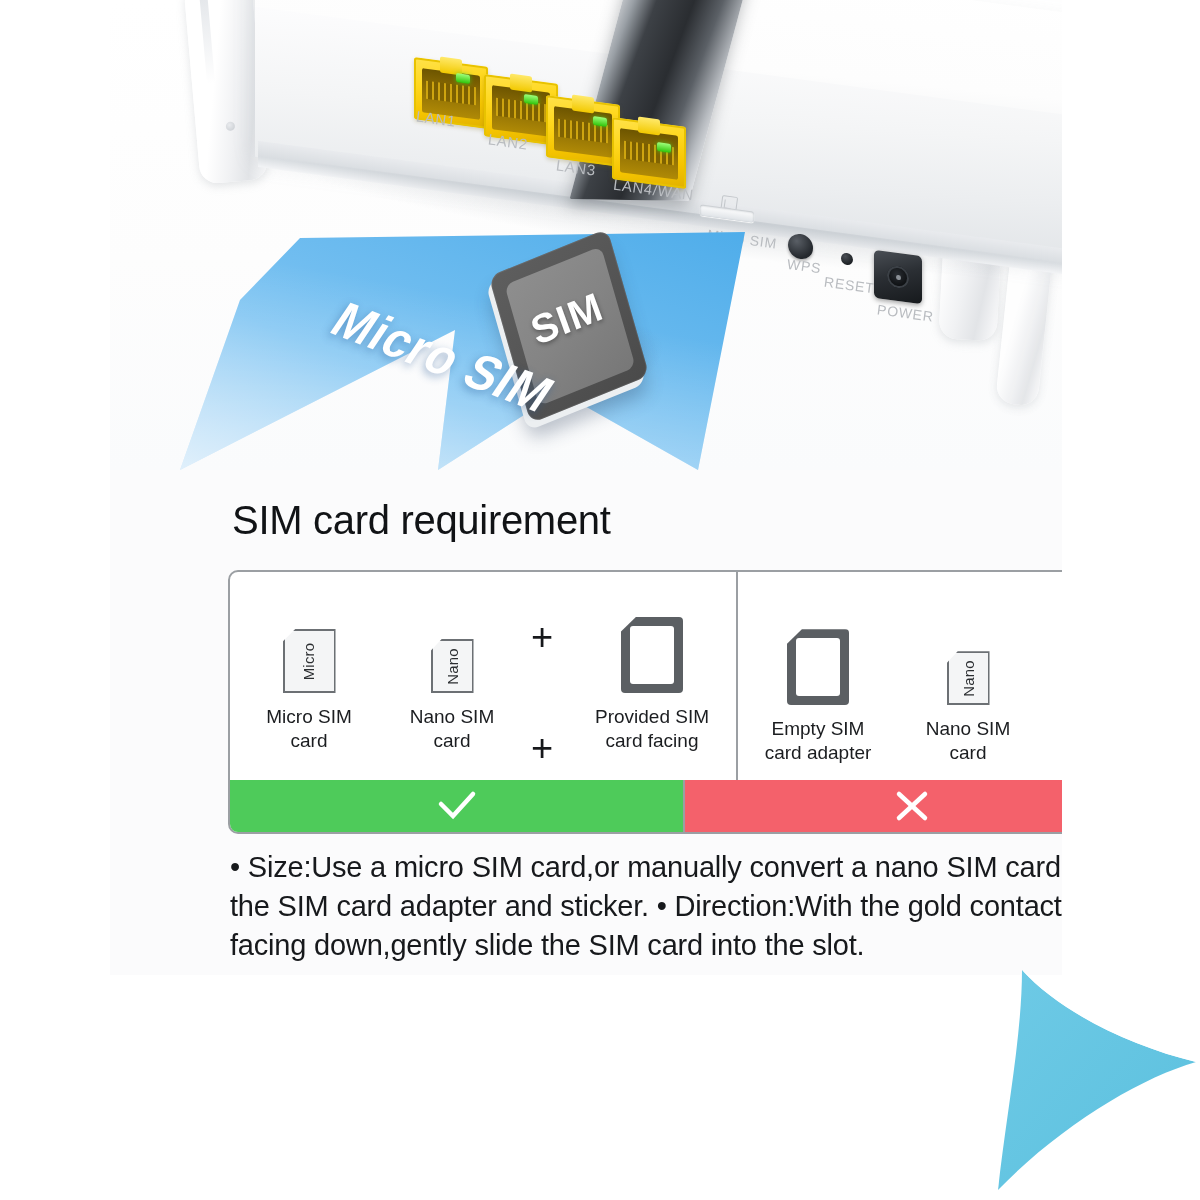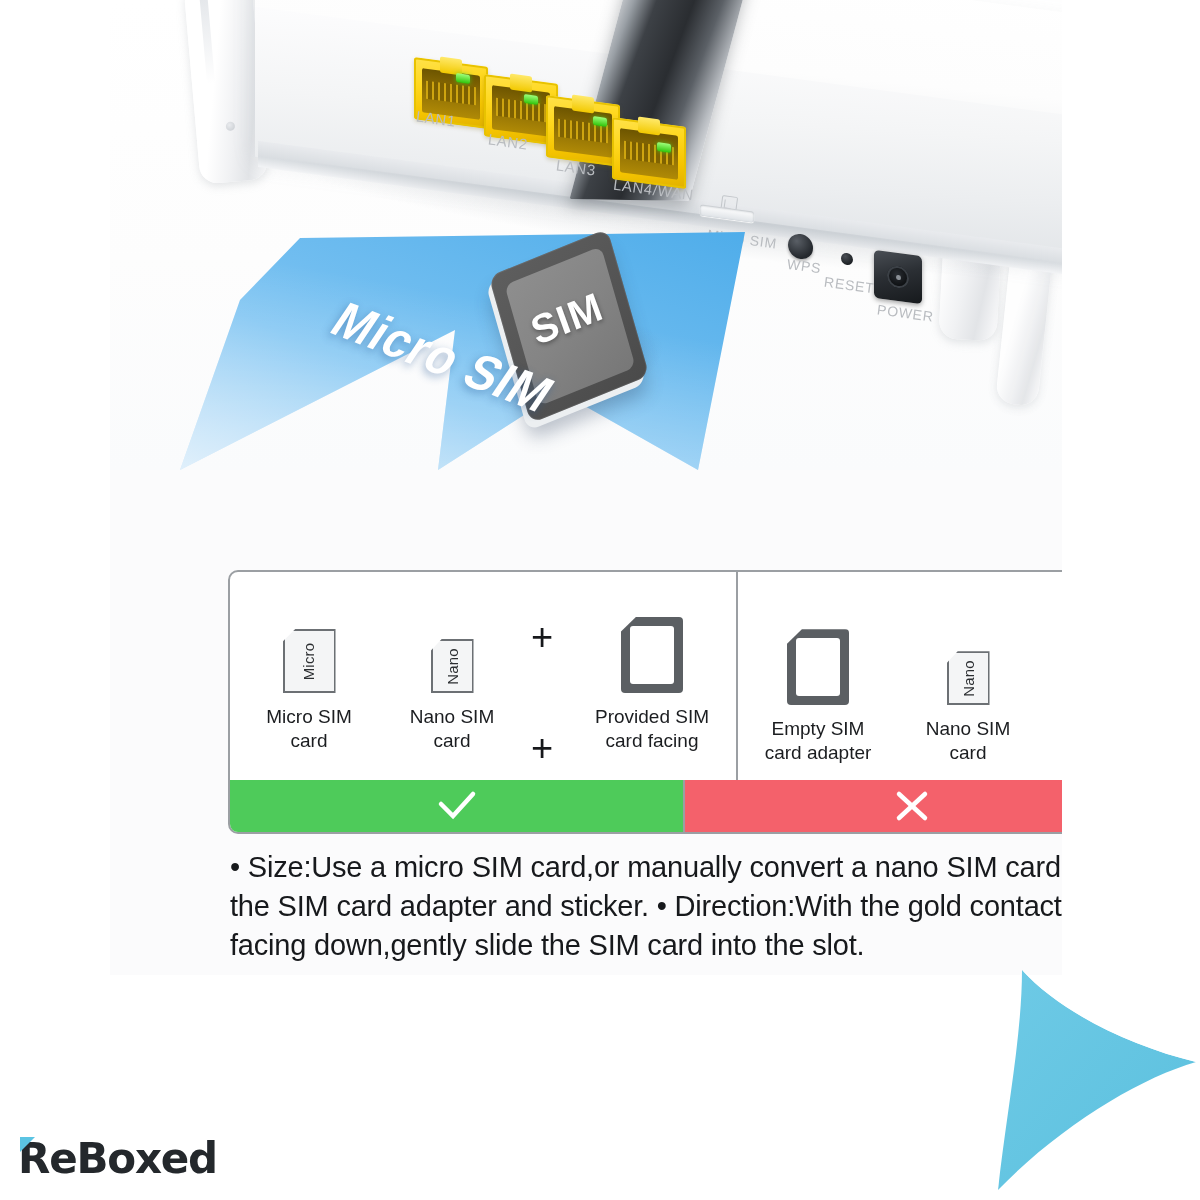--- a/index.html
+++ b/index.html
@@ -274,20 +274,21 @@
           <div class="inner"></div>
           <div class="txt">SIM</div>
         </div>
       </div>
 
       <div class="micro-sim-3d">Micro SIM</div>
     </div>
 
     <div id="content">
 
+      <div class="heading">SIM card requirement</div>
 
       <div class="table">
 
         <div class="table-body">
 
           <div class="half left">
             <div class="cellgroup">
 
               <div class="cell" style="width:158px;">
                 <div class="icon-row">
@@ -387,18 +388,14 @@
       <linearGradient id="ribGrad" x1="0" y1="0" x2="1" y2="1">
         <stop offset="0%" stop-color="#6ecae6"></stop>
         <stop offset="100%" stop-color="#5bc0de"></stop>
       </linearGradient>
     </defs>
     <path d="M 82,20 C 120,62 190,96 256,112 C 200,128 120,176 58,240 C 66,166 82,86 82,20 Z" fill="url(#ribGrad)"></path>
     <path d="M 82,20 C 70,72 62,160 58,240 L 40,230 C 50,150 62,70 82,20 Z" fill="#ffffff" opacity="0.9"></path>
     <path d="M 82,20 C 120,62 190,96 256,112 L 258,96 C 188,78 124,52 82,20 Z" fill="#ffffff" opacity="0.9"></path>
   </svg>
 
-  <div id="logo">
-    <span class="wordmark">ReBoxed</span>
-    <span class="corner"></span>
-  </div>
 
 </div>
 
 </body></html>

